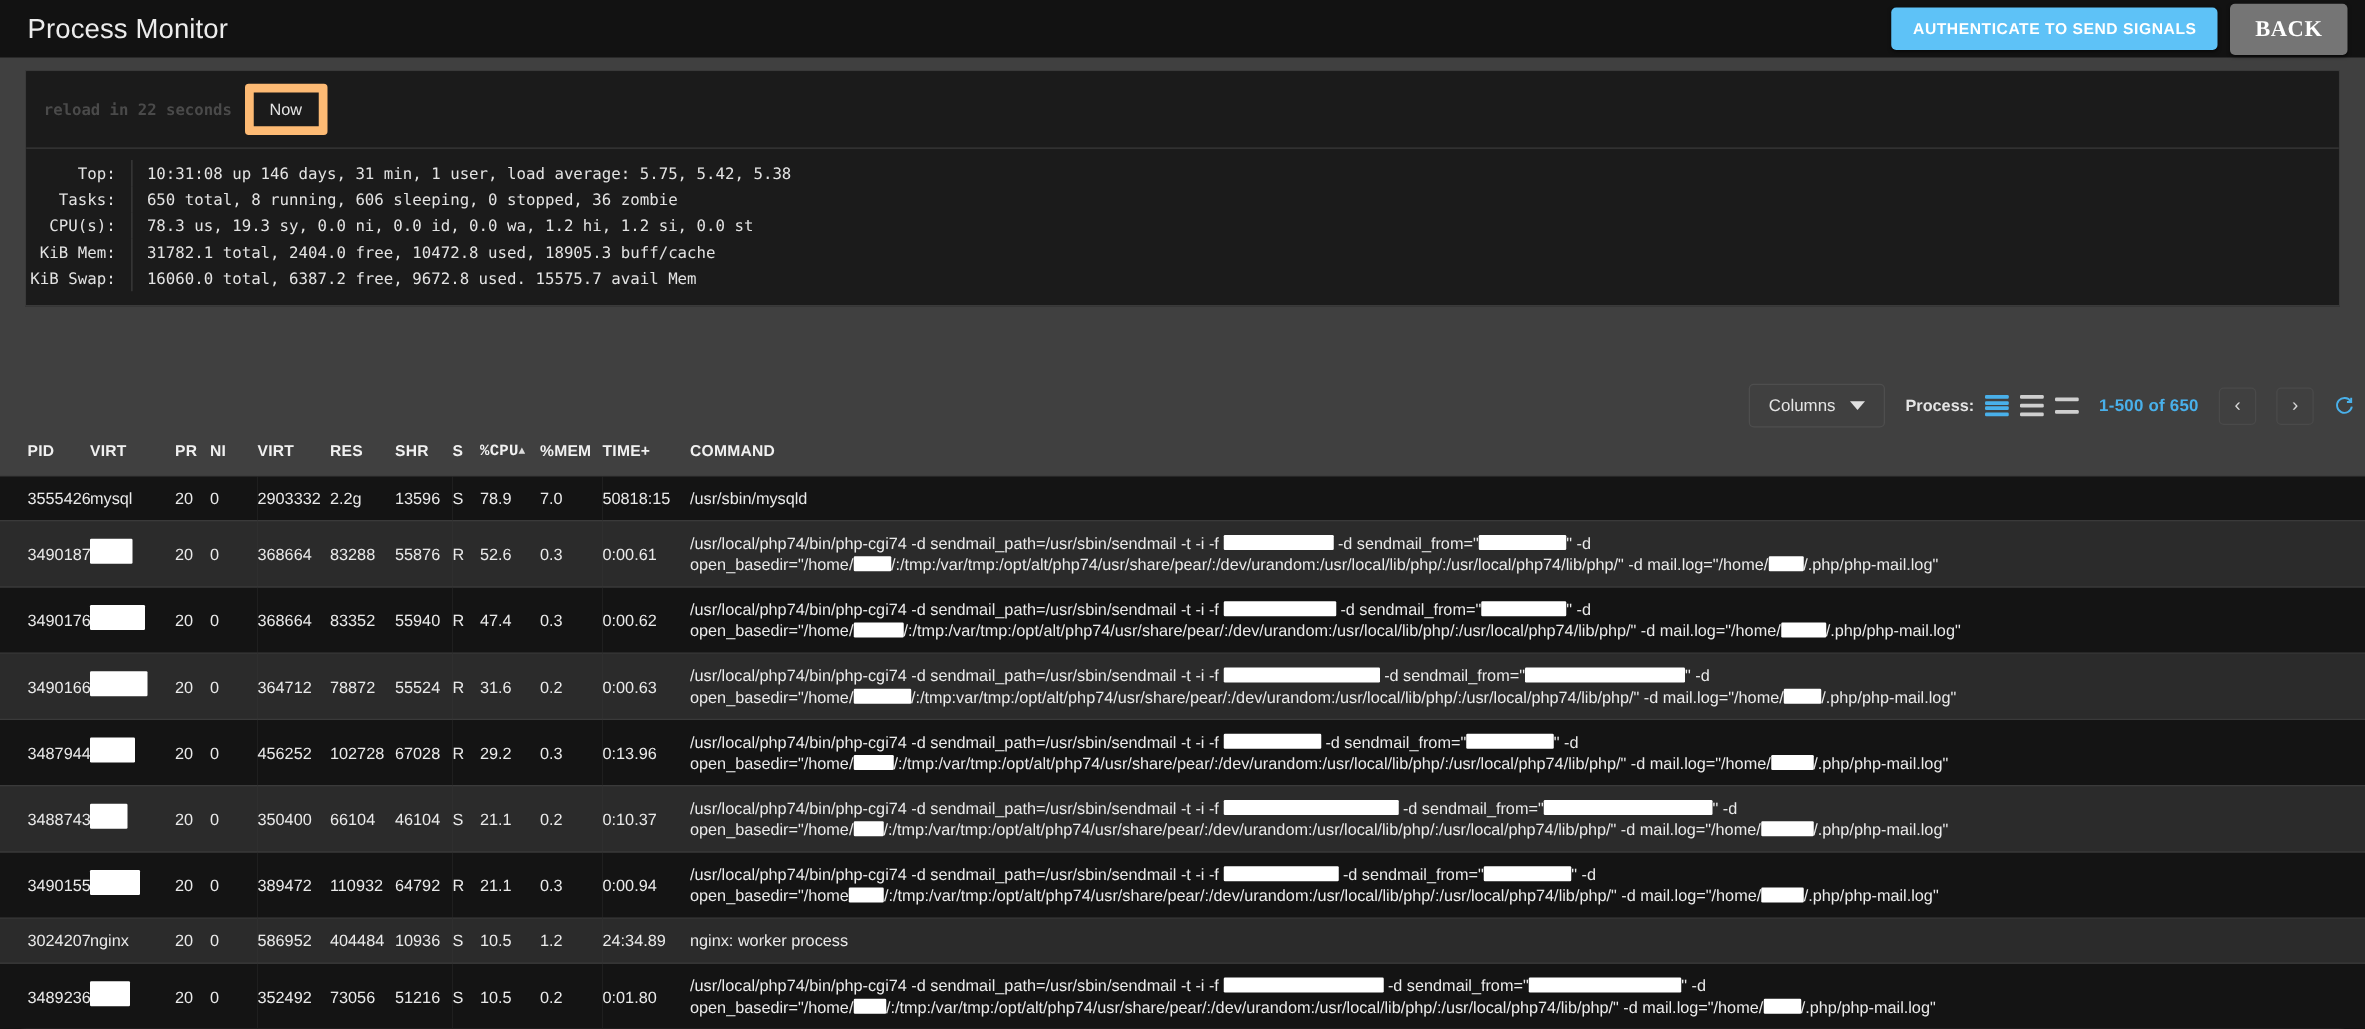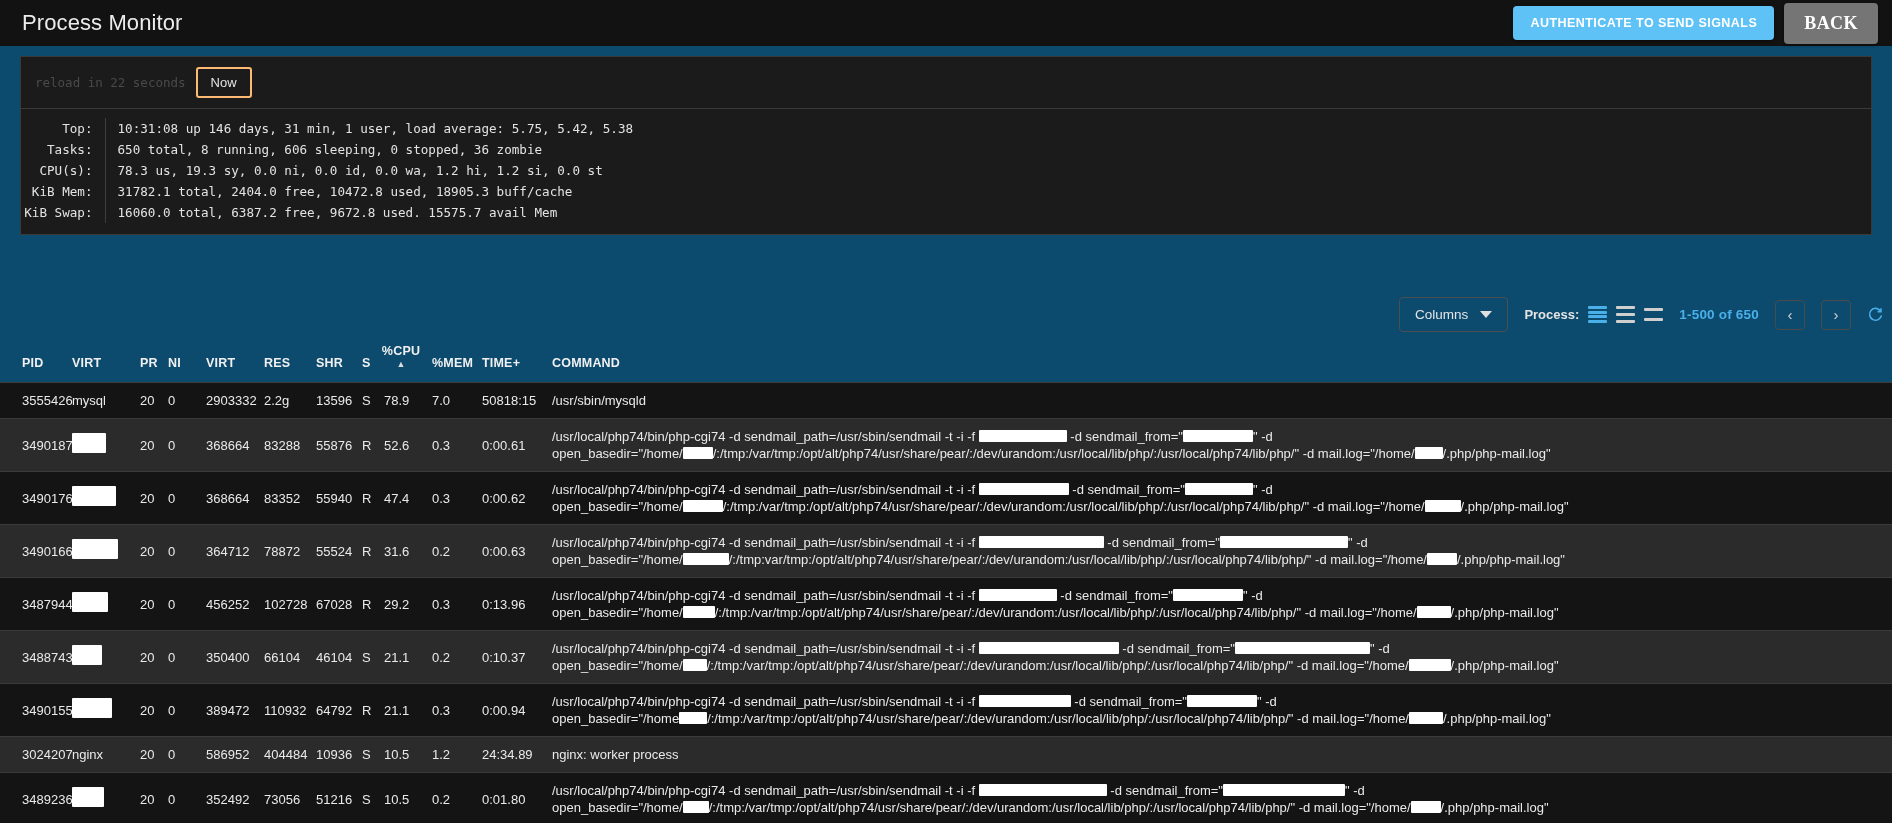--- a/index.html
+++ b/index.html
@@ -3,21 +3,21 @@
 <meta charset="utf-8">
 <style>
   * { box-sizing: border-box; margin: 0; padding: 0; }
   html, body {
     width: 1892px; height: 823px;
     background: #121212;
     font-family: "Liberation Sans", sans-serif;
     color: #e6e6e6;
     overflow: hidden;
   }
-  #app { width: 1892px; height: 823px; position: relative; background: #0c4a6e; border-radius: 21px; }
+  #app { width: 1892px; height: 823px; position: relative; background: #404040; border-radius: 21px; }
 
   
   .topbar {
     height: 46px; display: flex; align-items: center;
     justify-content: space-between; padding: 0 14px 0 22px;
     background: #121212;
   }
   .app-title { font-size: 22px; font-weight: 400; color: #ececec; letter-spacing: .1px; }
   .topbar-actions { display: flex; align-items: center; gap: 10px; }
   .btn-primary {
@@ -51,24 +51,24 @@
     margin-right: 10px; position: relative; display: inline-block; cursor: pointer;
   }
   .cbx svg { position: absolute; left: 0; top: -2px; }
   .rl-label { font-size: 13.5px; font-weight: bold; color: #dcdcdc; }
   .sel-val { font-size: 13.5px; color: #e8e8e8; margin-right: 9px; }
   .caret { width: 0; height: 0; border-left: 6px solid transparent; border-right: 6px solid transparent;
            border-top: 7px solid #2f8fd4; }
   .rl-unit { font-size: 13px; font-weight: bold; color: #b9b9b9; }
   .reload-right { display: flex; align-items: center; gap: 10px; }
   .reload-countdown {
-    font-family: "DejaVu Sans Mono", monospace; font-size: 12.5px; color: #4a4a4a;
+    font-family: "DejaVu Sans Mono", monospace; font-size: 12.5px; color: #4a4a4a; font-weight: bold;
   }
   .btn-now {
-    background: #1b1b1b; border: 2px solid #fdba74; border-radius: 3px;
+    background: #1b1b1b; border: 7px solid #fdba74; border-radius: 3px;
     color: #e4e4e4; font-size: 13px; padding: 6px 13px; cursor: pointer;
     font-family: "Liberation Sans", sans-serif;
   }
 
   
   .topout {
     background: #1b1b1b; border-top: 1px solid #3a3a3a;
     padding: 9px 0 11px 0;
   }
   .topout table { border-collapse: collapse; }
@@ -105,21 +105,21 @@
   }
   .refresh-icon { color: #49b0ea; display: flex; align-items: center; cursor: pointer; }
 
   
   .ptable { width: 100%; border-collapse: collapse; table-layout: fixed; }
   .ptable thead th {
     font-size: 12.5px; font-weight: bold; color: #f0f0f0; text-align: left;
     padding: 0 0 12px 0; vertical-align: bottom; border-bottom: 1px solid #3c3c3c;
     letter-spacing: .2px; cursor: pointer; white-space: nowrap;
   }
-  .th-sort { display: flex; flex-direction: column; align-items: center; width: 34px; }
+  .th-sort { display: flex; flex-direction: row; align-items: center; width: 34px; font-family: Liberation Mono, monospace; }
   .sort-arrow { font-size: 9px; color: #dcdcdc; line-height: 11px; margin-top: 1px; }
   .ptable tbody td {
     font-size: 13px; color: #eaeaea; vertical-align: middle;
     padding: 9px 0; line-height: 17px;
   }
   tr.row-odd  { background: #141414; }
   tr.row-even { background: #2b2b2b; border-top: 1px solid #3a3a3a; border-bottom: 1px solid #3a3a3a; }
   .cmd { font-size: 12.6px; color: #f0f0f0; line-height: 17px; padding-right: 6px; }
   .cmd-line { white-space: nowrap; overflow: hidden; }
   .redact {

